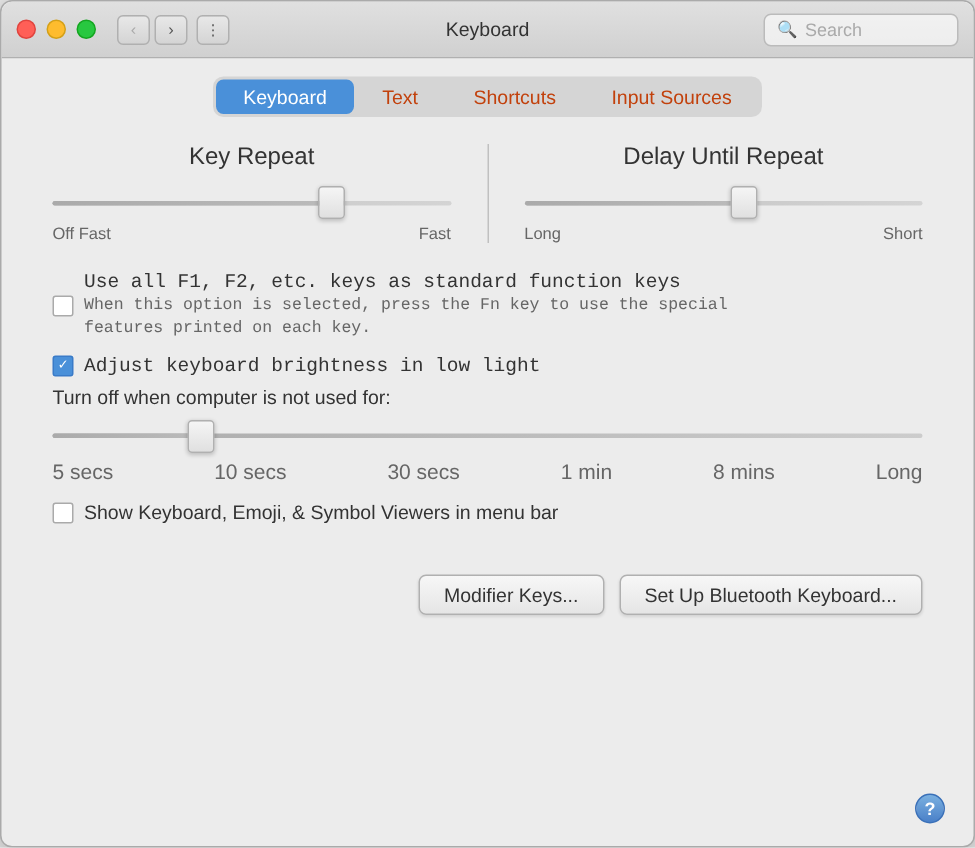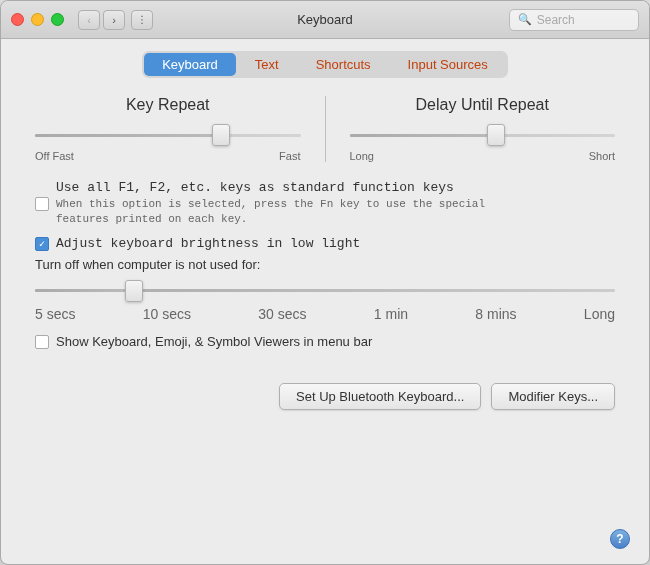--- a/index.html
+++ b/index.html
@@ -483,20 +483,20 @@
           <span>Long</span>
         </div>
       </div>
 
       <div class="bottom-checkbox-row">
         <div class="checkbox"></div>
         <span class="option-label">Show Keyboard, Emoji, &amp; Symbol Viewers in menu bar</span>
       </div>
 
       <div class="bottom-buttons">
+        <button class="mac-button">Modifier Keys...</button>
         <button class="mac-button">Set Up Bluetooth Keyboard...</button>
-        <button class="mac-button">Modifier Keys...</button>
       </div>
     </div>
   </div>
 
   <div class="help-btn">?</div>
 </div>
 
 </body></html>

